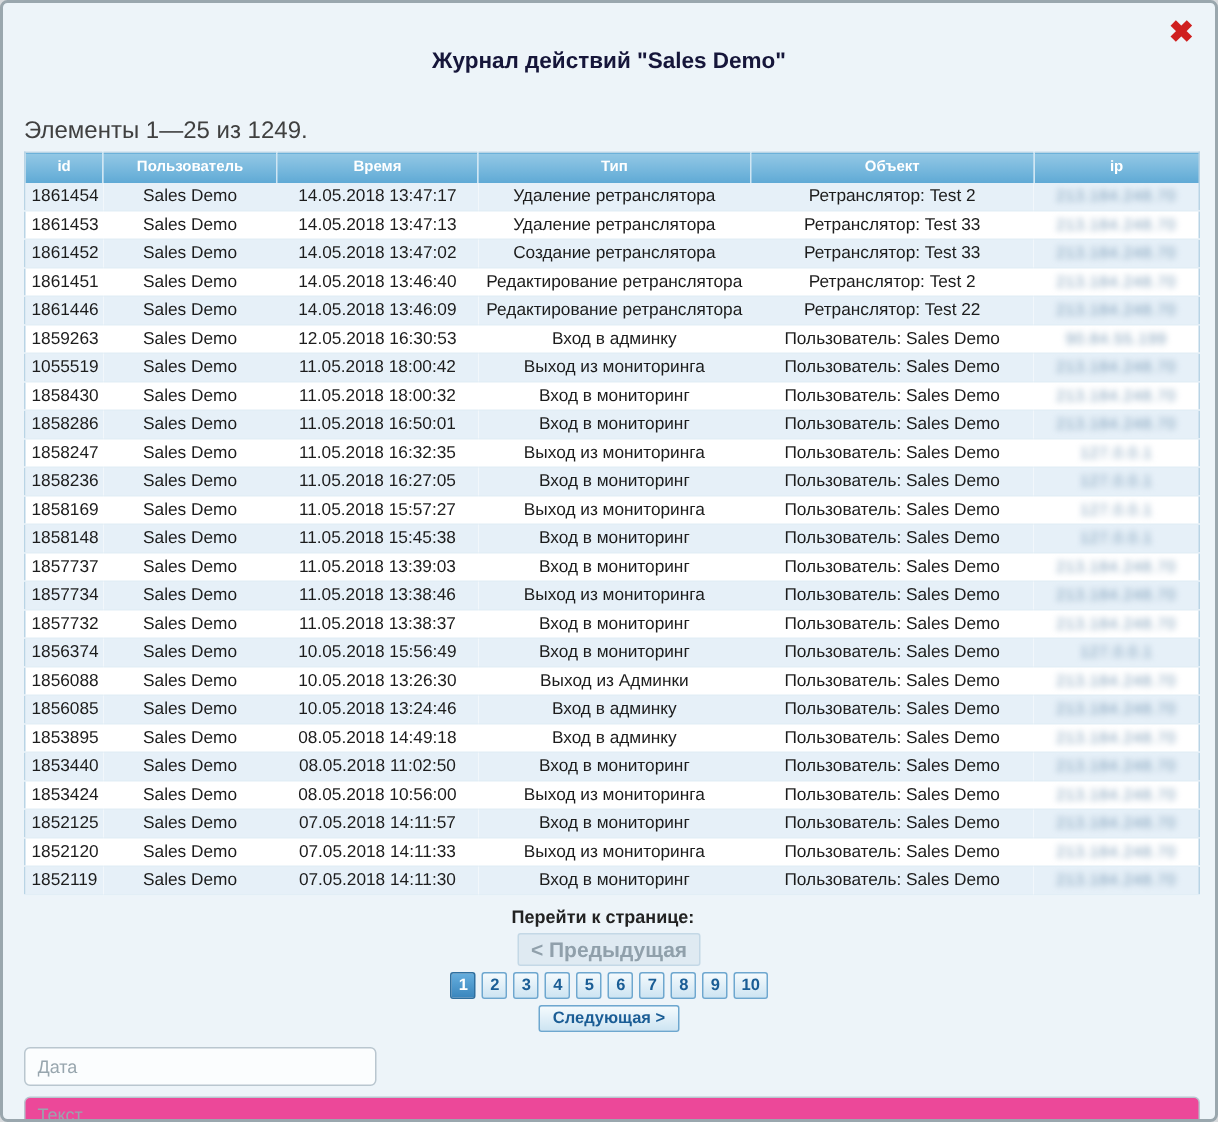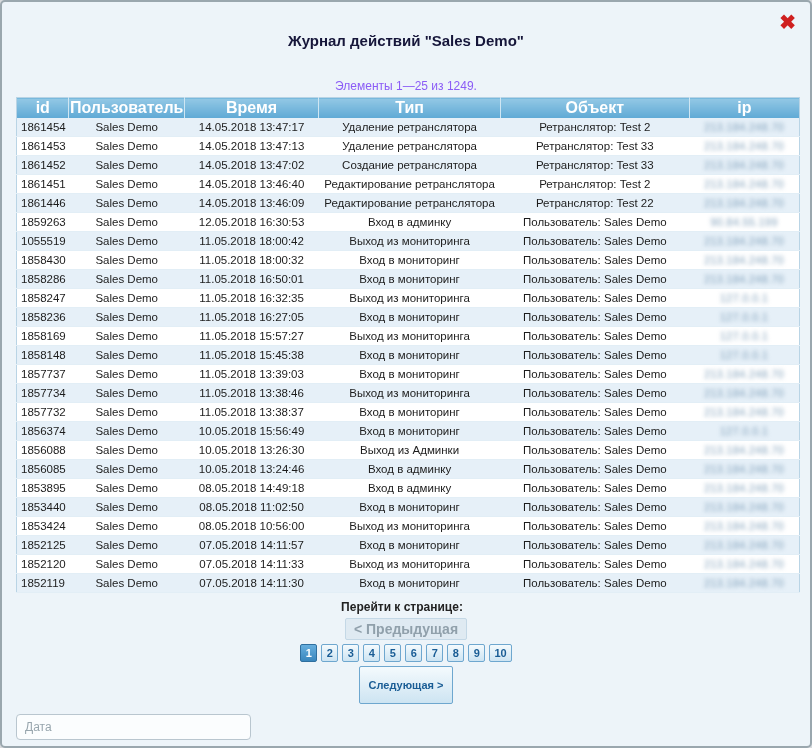--- a/index.html
+++ b/index.html
@@ -14,32 +14,32 @@
   .close {
     position: absolute; top: 10px; right: 14px;
     color: #cf1f1f; font-size: 20px; font-weight: bold;
     line-height: 1; cursor: pointer;
   }
   .title {
     text-align: center; margin-top: 30px;
     font-size: 15px; font-weight: bold; color: #16163a;
   }
   .summary {
-    text-align: center; margin: 30px 14px 4px;
-    font-size: 12px; color: #8b5cf6;
+    text-align: left; margin: 30px 14px 4px;
+    font-size: 16px; color: #404040;
   }
   table.log {
     margin: 0 14px; border-collapse: collapse; table-layout: fixed;
     width: 784px; font-size: 11.5px; color: #1c1c1c; background: #fff;
     border: 1px solid #b9d4e5;
   }
   table.log th {
     background: linear-gradient(#93c8e5, #5ea9d5);
     color: #fff; font-weight: bold; height: 20px;
-    border-right: 1px solid #cfe6f3; font-size: 16px; text-align: center;
+    border-right: 1px solid #cfe6f3; font-size: 10px; text-align: center;
   }
   table.log th:last-child { border-right: none; }
   table.log td {
     height: 19px; padding: 1px 4px; text-align: center;
     border-bottom: 1px solid #e2eef6;
     overflow: hidden; white-space: nowrap;
   }
   tbody tr:nth-child(odd) { background: #e6f0f8; }
   tbody tr:nth-child(even) { background: #ffffff; }
   th.col-id { width: 50px; } th.col-user { width: 110px; } th.col-time { width: 128px; }
@@ -60,21 +60,21 @@
     min-width: 17px; text-align: center; padding: 2px 4px;
     border: 1px solid #6ea7cf; background: linear-gradient(#f4fafd, #cde4f2);
     color: #1a5d95; font-weight: bold; border-radius: 2px;
     font-size: 11px; cursor: pointer;
   }
   .page-btn.active {
     background: linear-gradient(#66aede, #3a86bd);
     color: #fff; border-color: #2f6f9f;
   }
   .next-btn {
-    padding: 12px 9px; border: 1px solid #6ea7cf;
+    padding: 2px 9px; border: 1px solid #6ea7cf;
     background: linear-gradient(#f4fafd, #cde4f2);
     color: #1a5d95; font-weight: bold; border-radius: 2px;
     font-size: 11px; cursor: pointer;
   }
   .date-input {
     display: block; margin: 10px 0 0 14px; width: 235px; height: 23px;
     border: 1px solid #b9c6cf; border-radius: 4px; background: #fbfdfe;
     padding: 12px 8px; font-size: 12px; color: #333;
     font-family: "Liberation Sans", sans-serif;
   }

